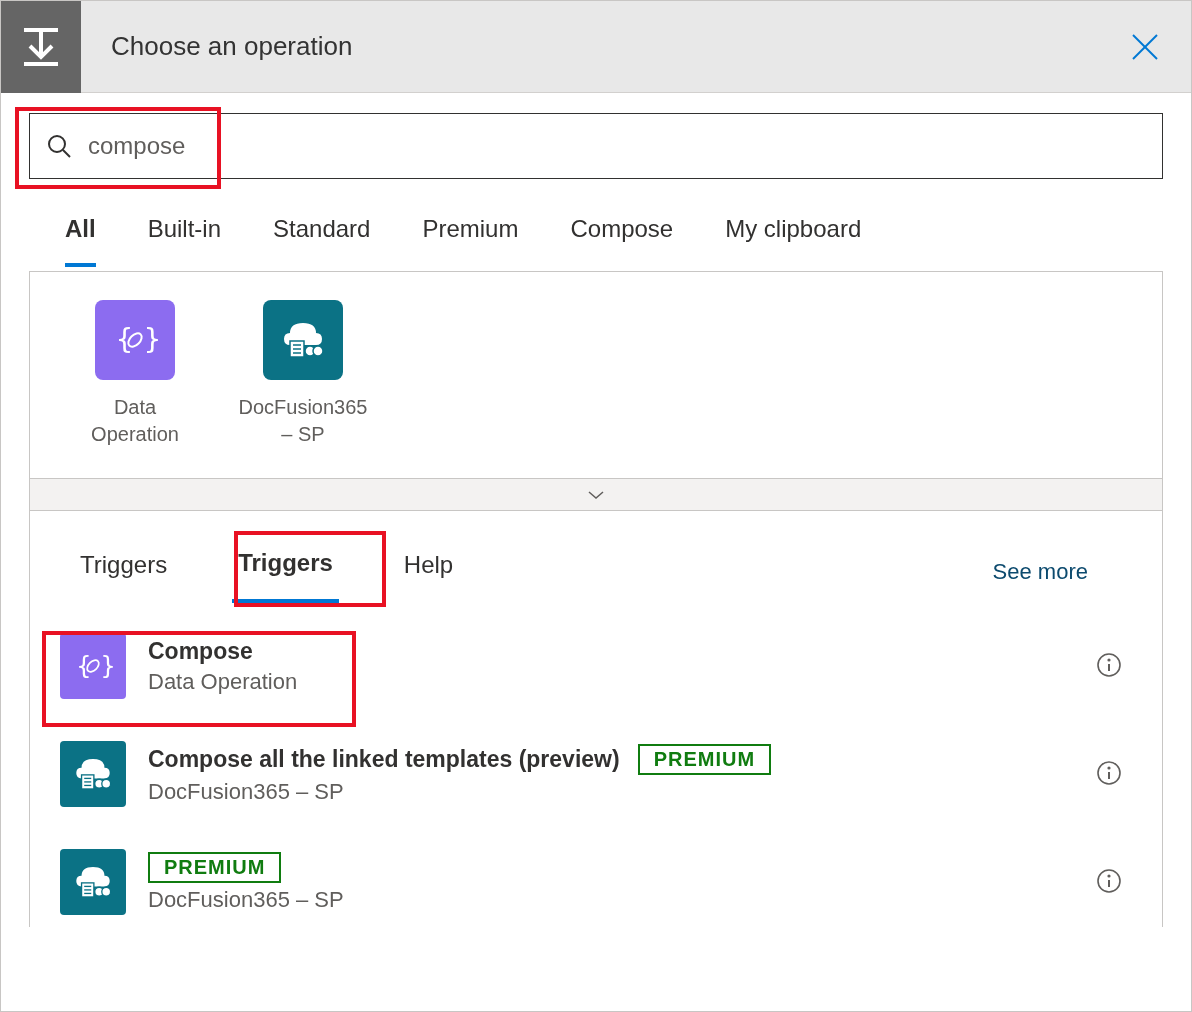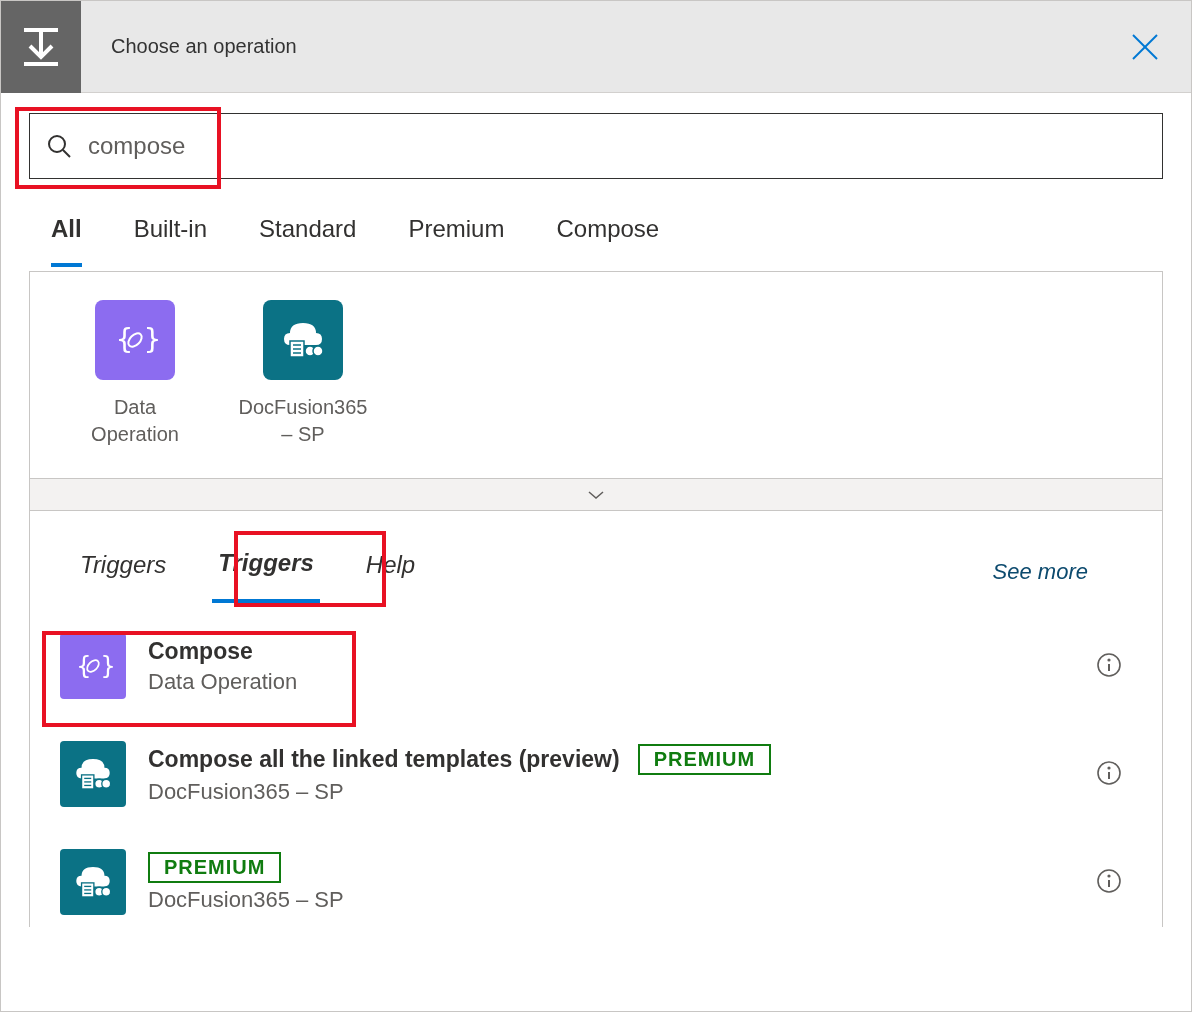--- a/index.html
+++ b/index.html
@@ -29,21 +29,21 @@
   .header-icon {
     width: 80px;
     height: 92px;
     background: #656565;
     display: flex;
     align-items: center;
     justify-content: center;
   }
   .header-title {
     flex: 1;
-    font-size: 20px;
+    font-size: 26px;
     font-weight: 400;
     padding-left: 30px;
     color: #333;
   }
   .close-btn {
     width: 60px;
     height: 60px;
     display: flex;
     align-items: center;
     justify-content: center;
@@ -75,21 +75,21 @@
     position: absolute;
     border: 4px solid #e81123;
     pointer-events: none;
   }
   .hl-search { top: 14px; left: 14px; width: 206px; height: 82px; }
 
   
   .category-tabs {
     display: flex;
     gap: 52px;
-    padding: 28px 50px 0 50px;
+    padding: 28px 50px 0 64px;
     font-size: 24px;
     color: #323130;
   }
   .cat-tab { padding-bottom: 20px; cursor: pointer; }
   .cat-tab.active { font-weight: 600; border-bottom: 4px solid #0078d4; }
 
   
   .connectors-panel {
     margin: 4px 28px 0 28px;
     border: 1px solid #c8c6c4;
@@ -138,24 +138,23 @@
     margin: 0 28px;
     border-left: 1px solid #c8c6c4;
     border-right: 1px solid #c8c6c4;
     padding-top: 30px;
     position: relative;
   }
   .ops-tabs {
     display: flex;
     align-items: center;
     padding: 0 44px;
-    gap: 40px;
+    gap: 59px;
     font-size: 24px;
     color: #323130;
-    font-style: italic;
   }
   .ops-tab { padding: 8px 6px 22px 6px; cursor: pointer; }
   .ops-tab.active { font-weight: 600; border-bottom: 4px solid #0078d4; }
   .see-more { margin-left: auto; font-size: 22px; color: #0c4a6e; cursor: pointer; padding-right: 30px; }
 
   .hl-actions { top: 20px; left: 204px; width: 152px; height: 76px; }
   .hl-compose { top: 120px; left: 12px; width: 314px; height: 96px; }
 
   
   .action-list { padding: 18px 30px 0 30px; }
@@ -229,20 +228,21 @@
       <input class="search-input" type="text" value="compose" style="">
     </div>
   </div>
 
   <div class="category-tabs">
     <div class="cat-tab active">All</div>
     <div class="cat-tab">Built-in</div>
     <div class="cat-tab">Standard</div>
     <div class="cat-tab">Premium</div>
     <div class="cat-tab">Compose</div>
+    <div class="cat-tab">My clipboard</div>
   </div>
 
   <div class="connectors-panel">
     <div class="connectors-row">
       <div class="connector">
         <div class="connector-icon connector-purple">
           <svg width="46" height="46" viewBox="0 0 46 46">
             <text x="4" y="32" font-size="28" fill="#fff" font-family="monospace">{</text>
             <text x="32" y="32" font-size="28" fill="#fff" font-family="monospace">}</text>
             <ellipse cx="23" cy="23" rx="5" ry="8" transform="rotate(45 23 23)" fill="none" stroke="#fff" stroke-width="2"></ellipse>

